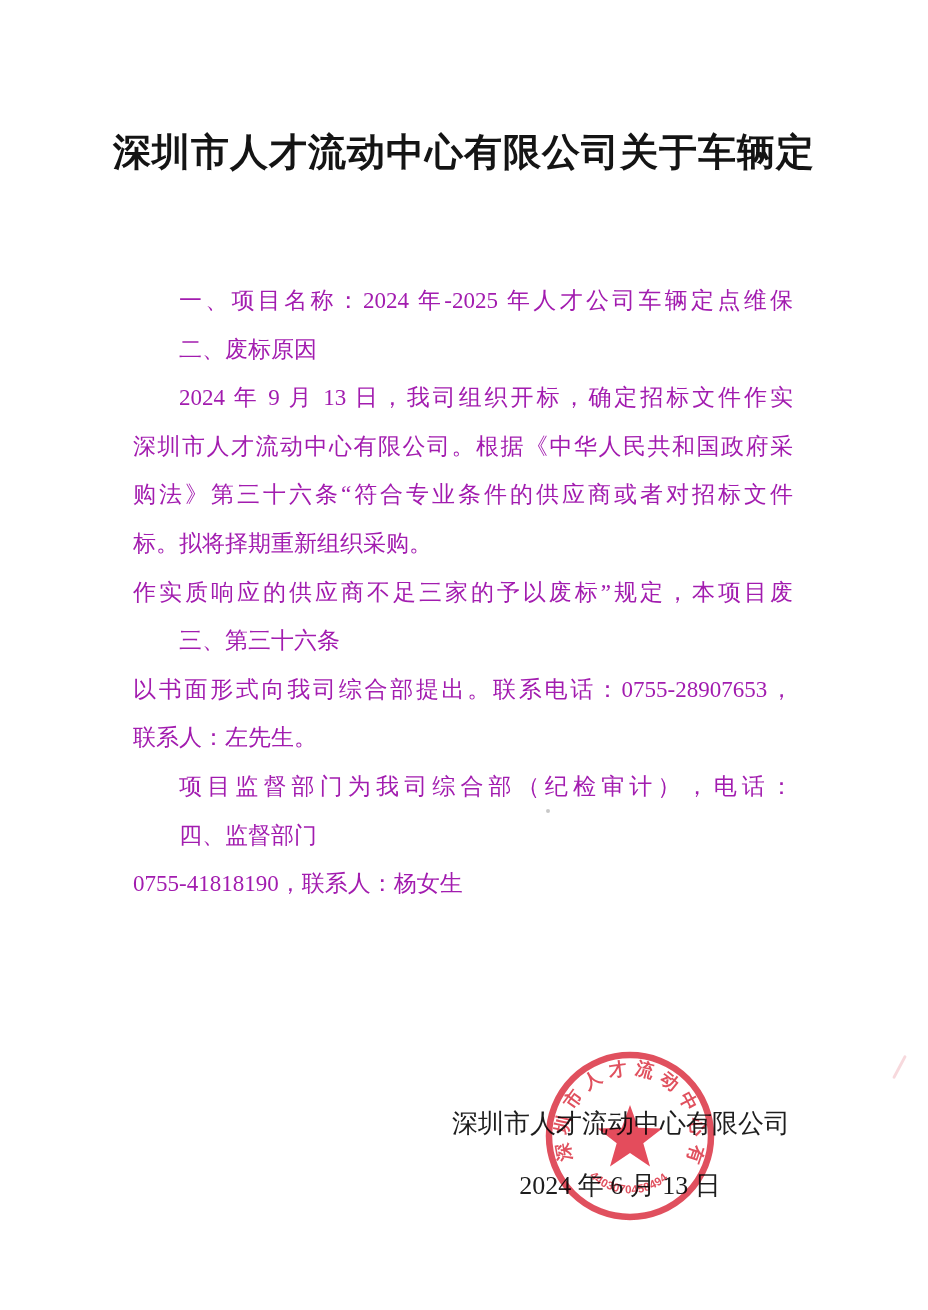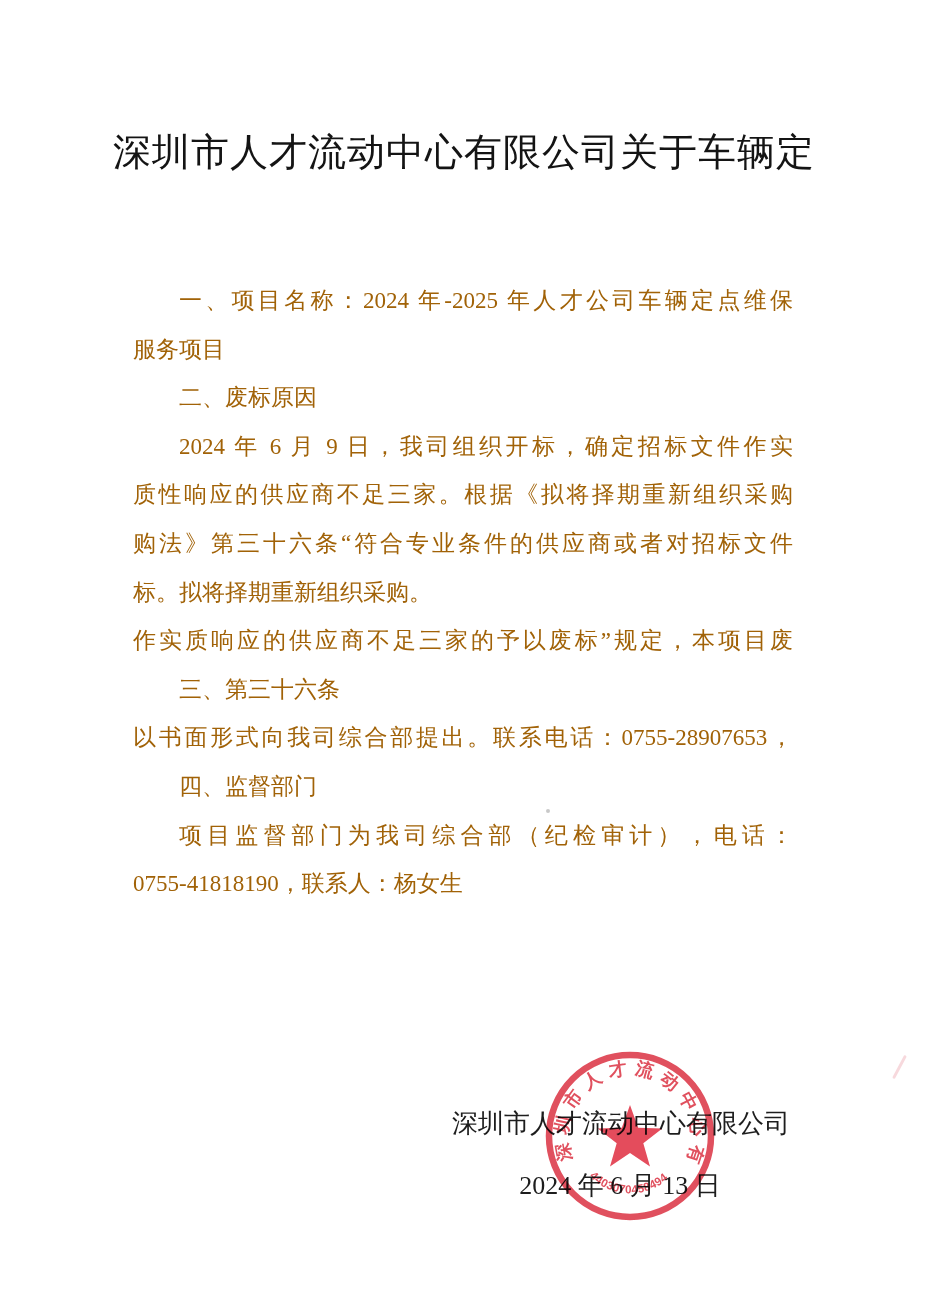--- a/index.html
+++ b/index.html
@@ -10,33 +10,33 @@
     font-family:"Liberation Serif","DejaVu Serif",serif;
     color:#1d1d1d;
     overflow:hidden;
   }
   .doc-title{
     position:absolute;
     top:124px;left:64px;width:800px;
     margin:0;
     text-align:center;
     font-family:"Liberation Sans","DejaVu Sans",sans-serif;
-    font-weight:400;
+    font-weight:700;
     font-size:38px;
     line-height:57px;
     letter-spacing:1px;
     color:#141414;
   }
   .title-line{display:block;}
   .doc-body{
     position:absolute;
     top:277px;left:133px;width:660px;
     font-size:23px;
     line-height:48.6px;
-    color:#a16207;
+    color:#a21caf;
   }
   .line{height:48.6px;}
   .line.indent{text-indent:2em;}
   .line.justify{
     text-align:justify;
     text-align-last:justify;
     text-justify:inter-character;
   }
   .sig-company{
     position:absolute;
@@ -80,31 +80,31 @@
 <body>
 
 <div class="page">
 
   <h1 class="doc-title">
     <span class="title-line">深圳市人才流动中心有限公司关于车辆定</span>
   </h1>
 
   <div class="doc-body" id="body-lines">
       <div class="line indent justify">一、项目名称：2024 年-2025 年人才公司车辆定点维保</div>
-      <div class="line">服务项目</div>
       <div class="line indent">二、废标原因</div>
-      <div class="line indent justify">2024 年 6 月 9 日，我司组织开标，确定招标文件作实</div>
-      <div class="line justify">质性响应的供应商不足三家。根据《拟将择期重新组织采购</div>
+      <div class="line indent justify">2024 年 9 月 13 日，我司组织开标，确定招标文件作实</div>
+      <div class="line justify">深圳市人才流动中心有限公司。根据《中华人民共和国政府采</div>
       <div class="line justify">购法》第三十六条“符合专业条件的供应商或者对招标文件</div>
       <div class="line">标。拟将择期重新组织采购。</div>
       <div class="line justify">作实质响应的供应商不足三家的予以废标”规定，本项目废</div>
       <div class="line indent">三、第三十六条</div>
       <div class="line justify">以书面形式向我司综合部提出。联系电话：0755-28907653，</div>
+      <div class="line">联系人：左先生。</div>
+      <div class="line indent justify">项目监督部门为我司综合部（纪检审计），电话：</div>
       <div class="line indent">四、监督部门</div>
-      <div class="line indent justify">项目监督部门为我司综合部（纪检审计），电话：</div>
       <div class="line">0755-41818190，联系人：杨女生</div>
     </div>
 
   <div class="sig-company">深圳市人才流动中心有限公司</div>
   <div class="sig-date">2024 年 6 月 13 日</div>
 
   <svg class="seal" viewBox="0 0 176 180" xmlns="http://www.w3.org/2000/svg">
     <circle cx="88" cy="90" r="81" fill="none" stroke="#de4150" stroke-width="6.5"></circle>
     <polygon fill="#e23c4e" points="88,59 96.2,81.7 120.3,82.5 101.3,97.3 108,120.5 88,107 68,120.5 74.7,97.3 55.7,82.5 79.8,81.7"></polygon>
     <path id="sealArcPath" d="M 32 117 A 62 62 0 1 1 144 117" fill="none"></path>

